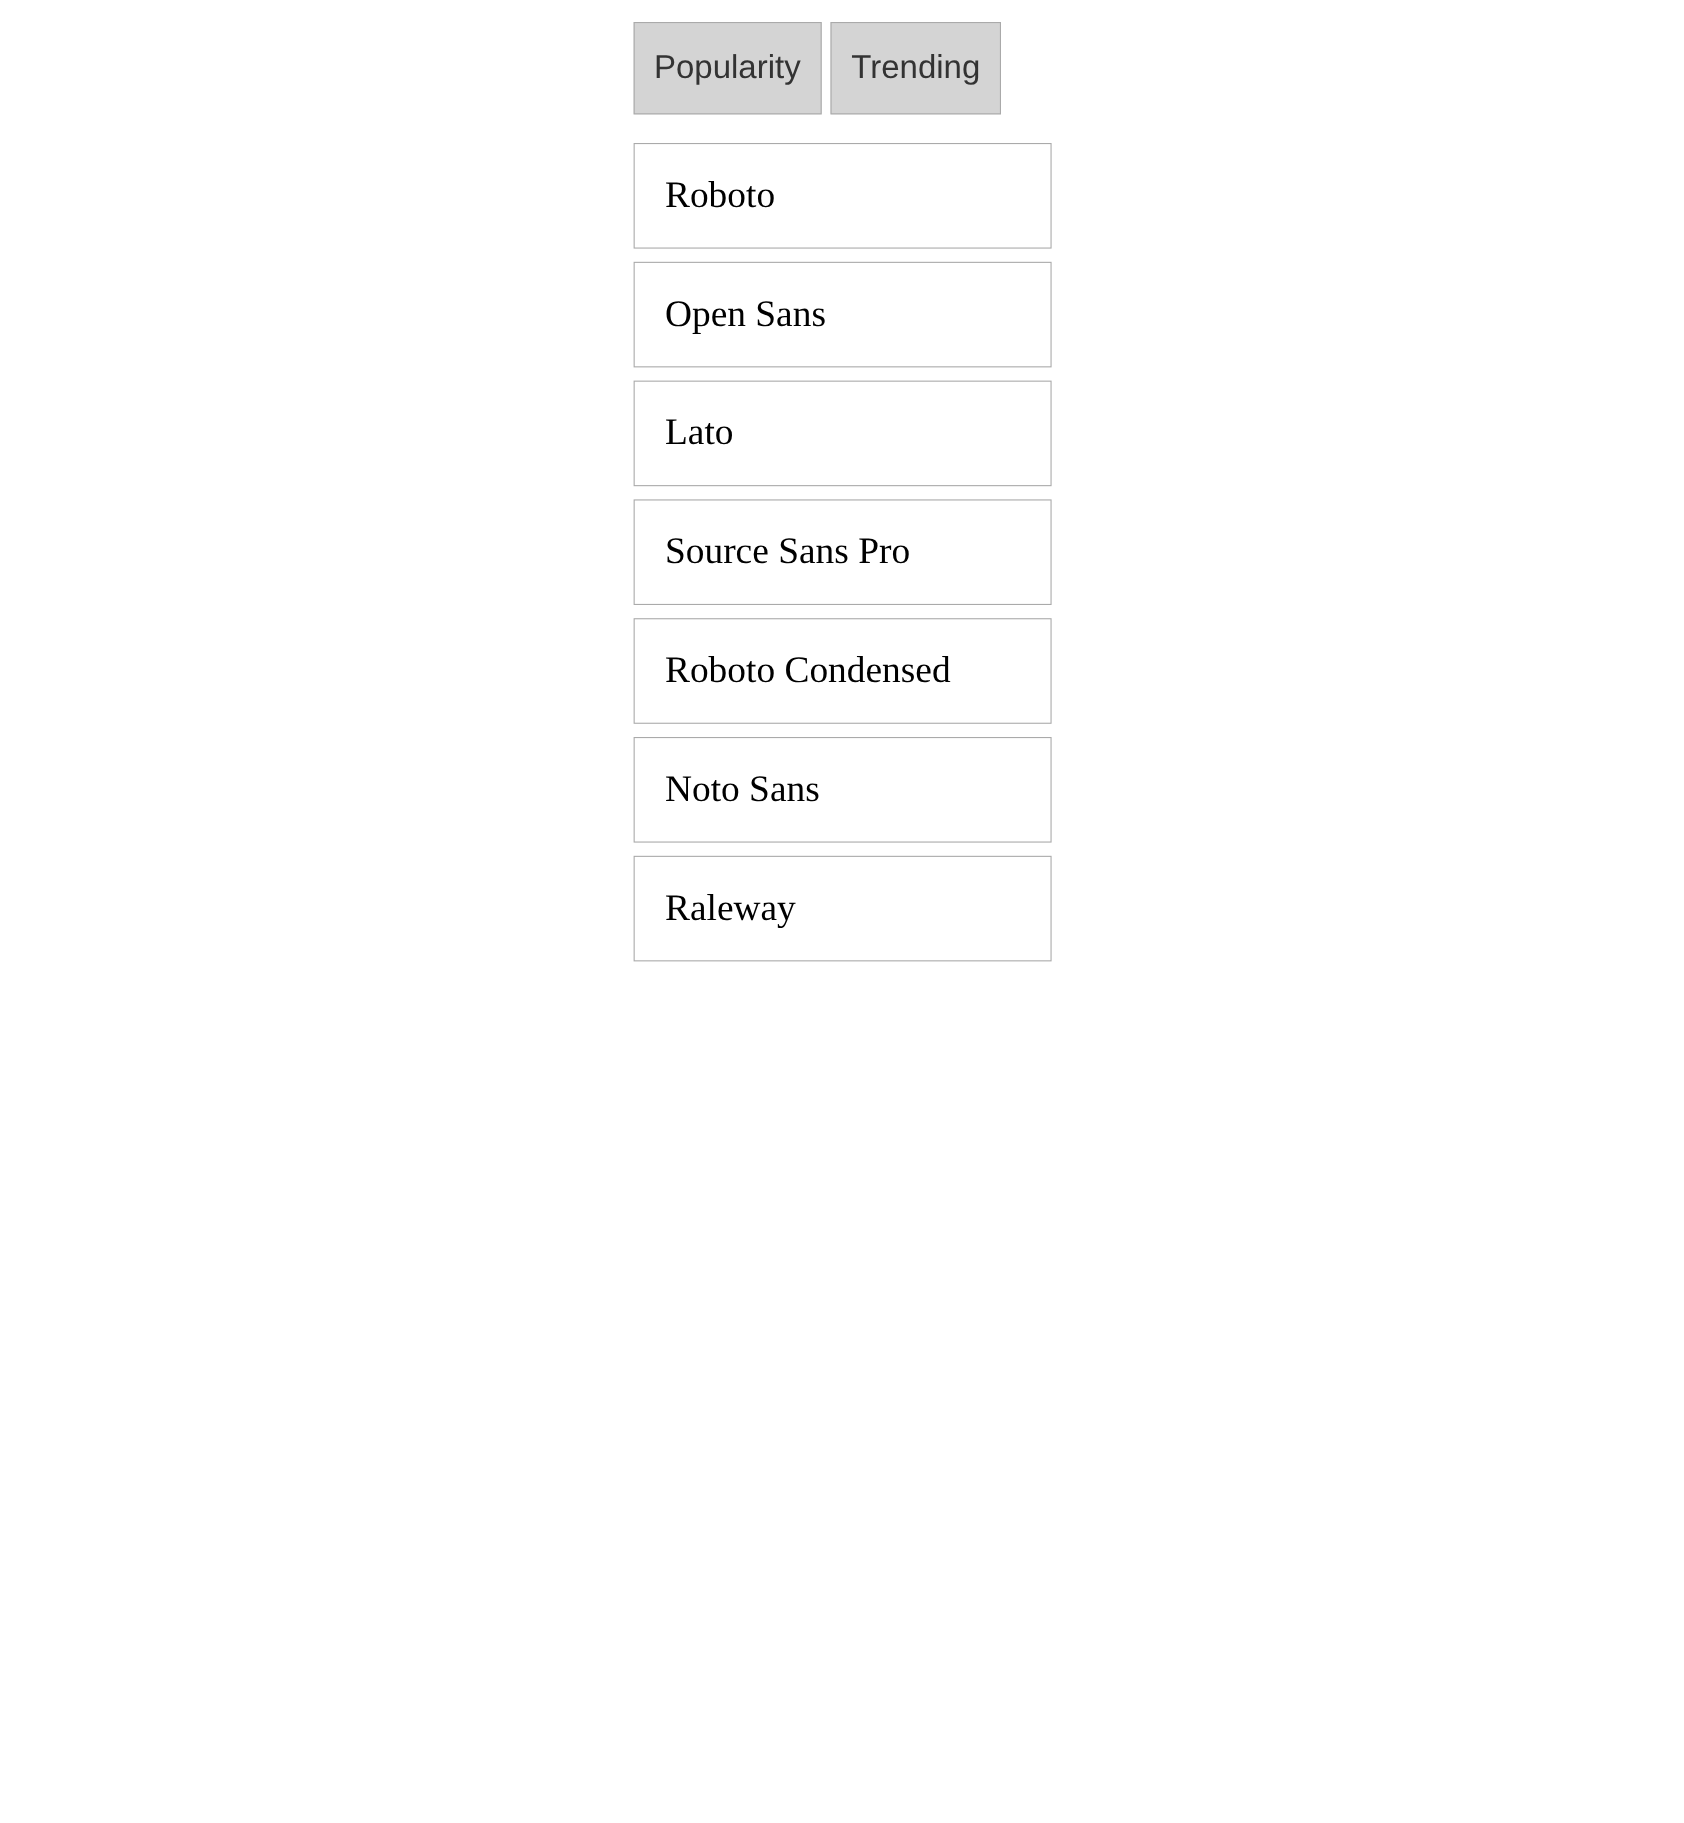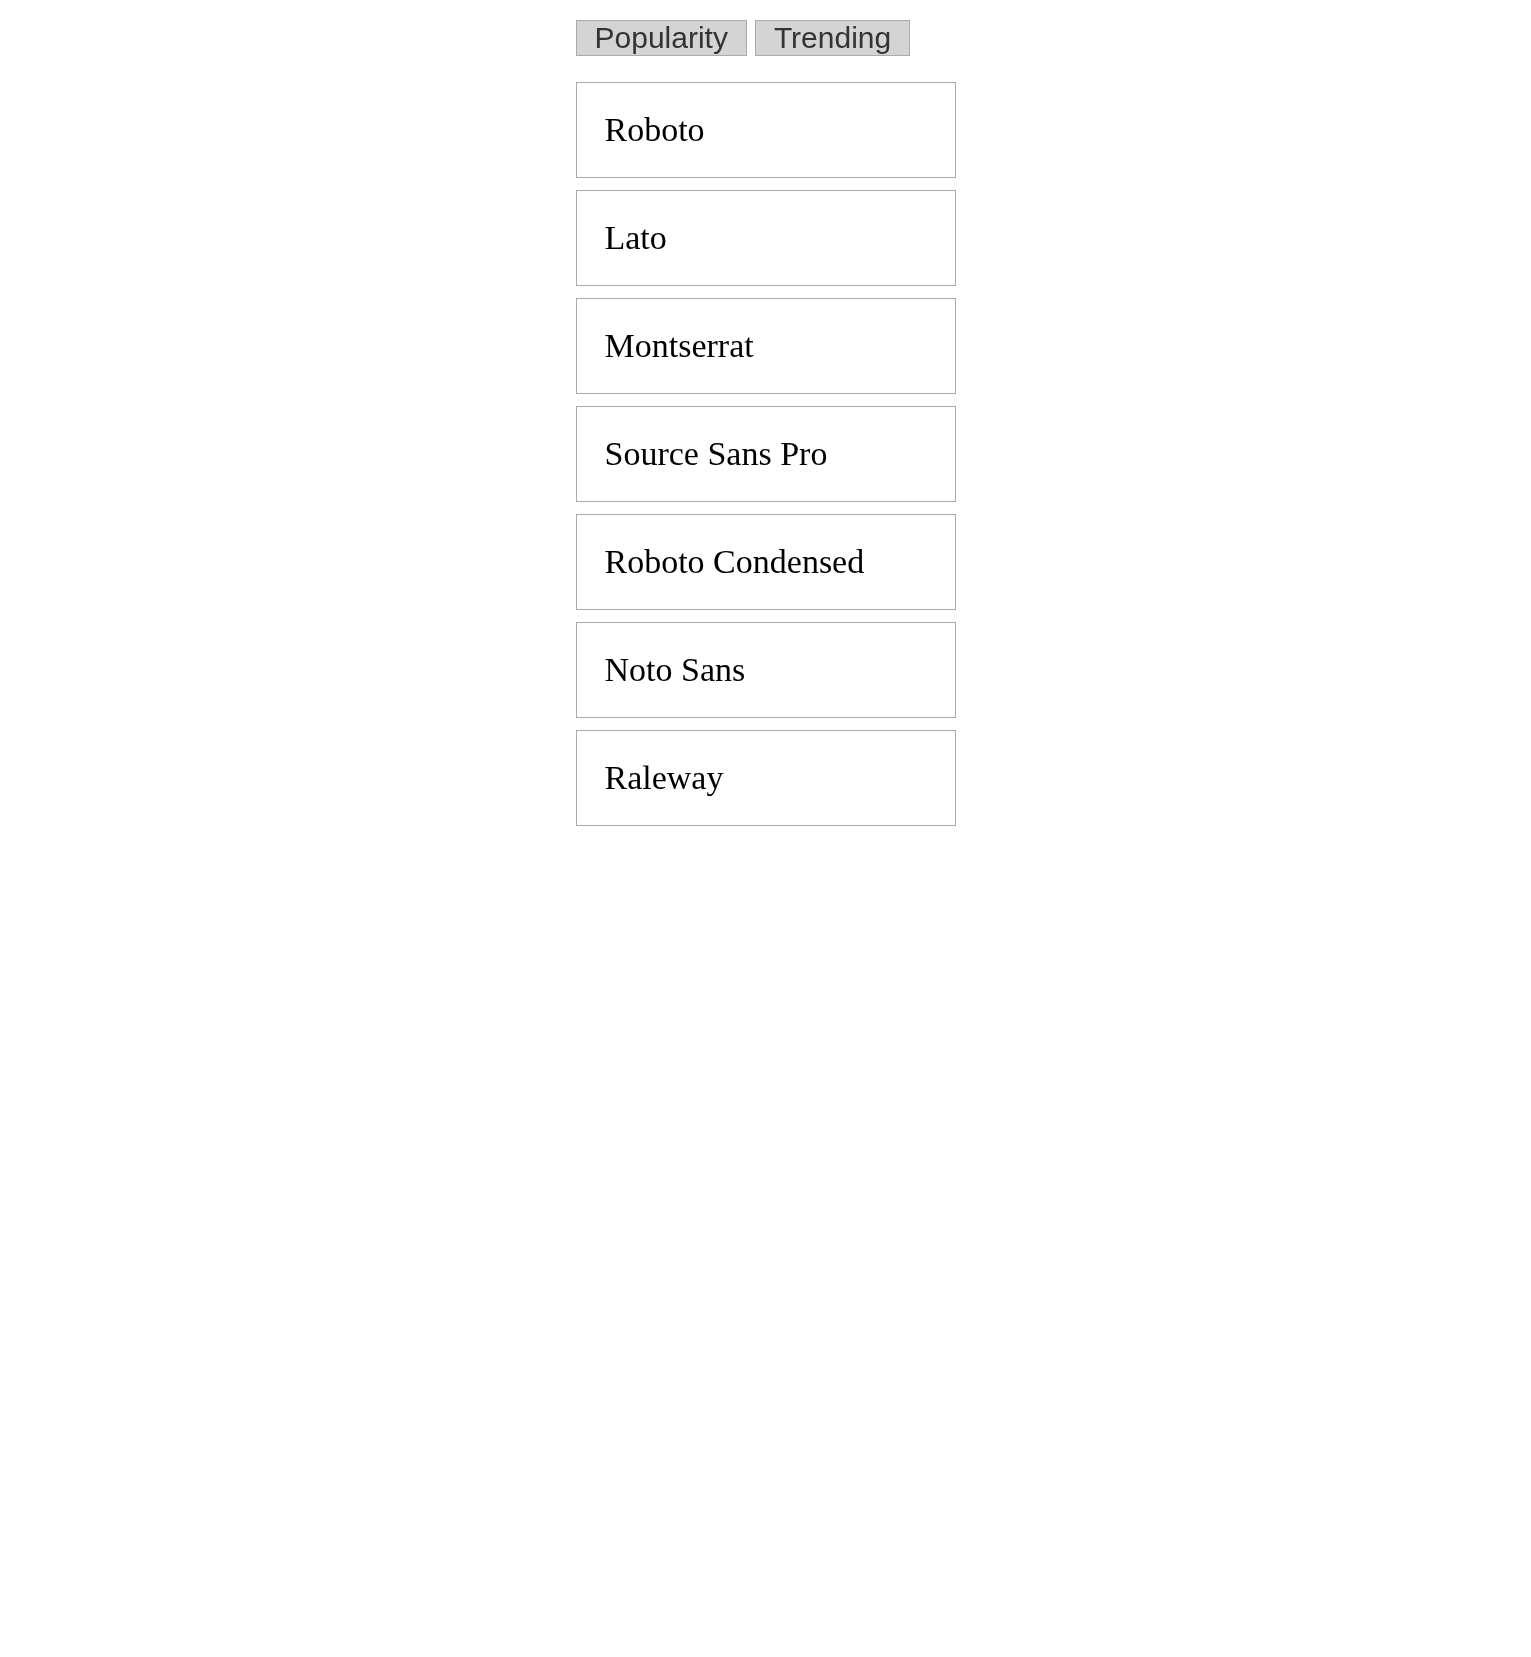--- a/index.html
+++ b/index.html
@@ -29,21 +29,21 @@
       gap: 8px;
       margin-bottom: 16px;
       padding: 10px 0 10px 0;
     }
 
     .tab-button {
       background: #d4d4d4;
       border: 1px solid #aaaaaa;
       font-size: 30px;
       color: #333333;
-      padding: 0 18px;
+      padding: 24px 18px;
       cursor: pointer;
       font-family: sans-serif;
     }
 
     .font-list {
       display: flex;
       flex-direction: column;
       gap: 12px;
     }
 
@@ -67,21 +67,21 @@
 
   <div class="tabs-row">
 
   <button class="tab-button">Popularity</button>
       <button class="tab-button">Trending</button>
     </div>
 
   <div class="font-list">
 
   <div class="font-card"><span class="font-card-name">Roboto</span></div>
+      <div class="font-card"><span class="font-card-name">Open Sans</span></div>
       <div class="font-card"><span class="font-card-name">Lato</span></div>
-      <div class="font-card"><span class="font-card-name">Montserrat</span></div>
       <div class="font-card"><span class="font-card-name">Source Sans Pro</span></div>
       <div class="font-card"><span class="font-card-name">Roboto Condensed</span></div>
       <div class="font-card"><span class="font-card-name">Noto Sans</span></div>
       <div class="font-card"><span class="font-card-name">Raleway</span></div>
     </div>
 
 </div>
 
 </body></html>

